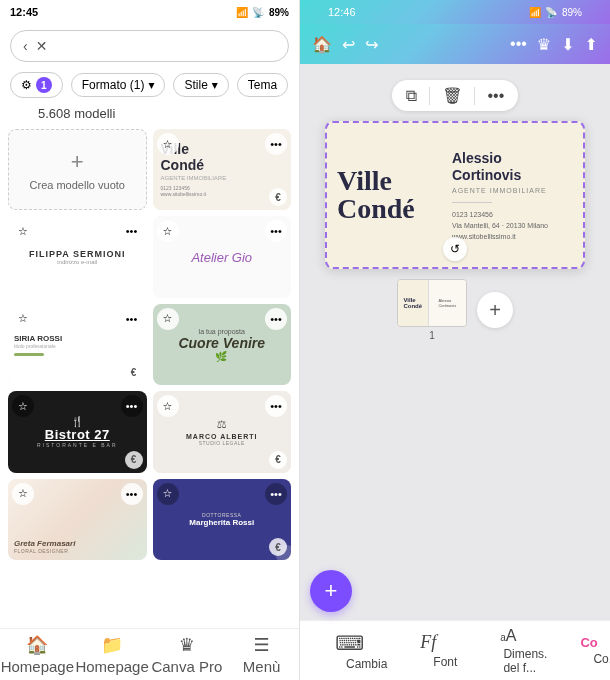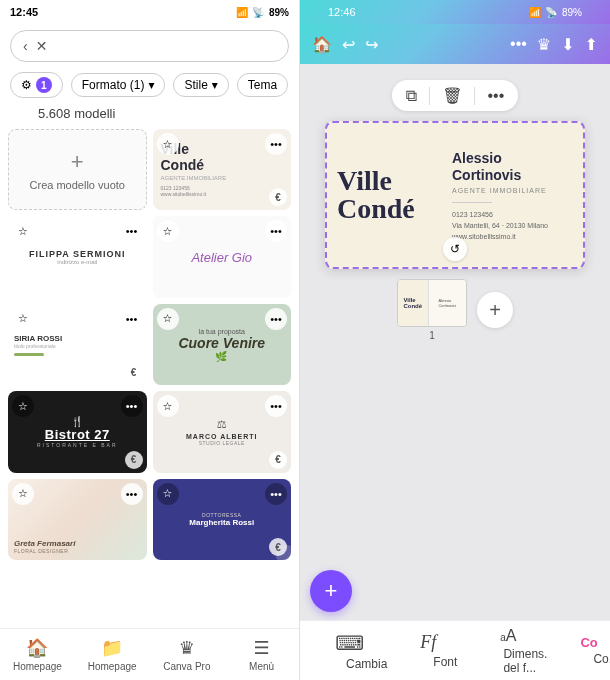--- a/index.html
+++ b/index.html
@@ -432,21 +432,21 @@
       cursor: pointer;
       flex: 1;
     }
 
     .nav-item .nav-icon {
       font-size: 18px;
       color: #555;
     }
 
     .nav-item .nav-label {
-      font-size: 10px;
+      font-size: 15px;
       color: #555;
     }
 
     
     .right-panel {
       width: 310px;
       height: 680px;
       background: #e8e8ea;
       display: flex;
       flex-direction: column;

